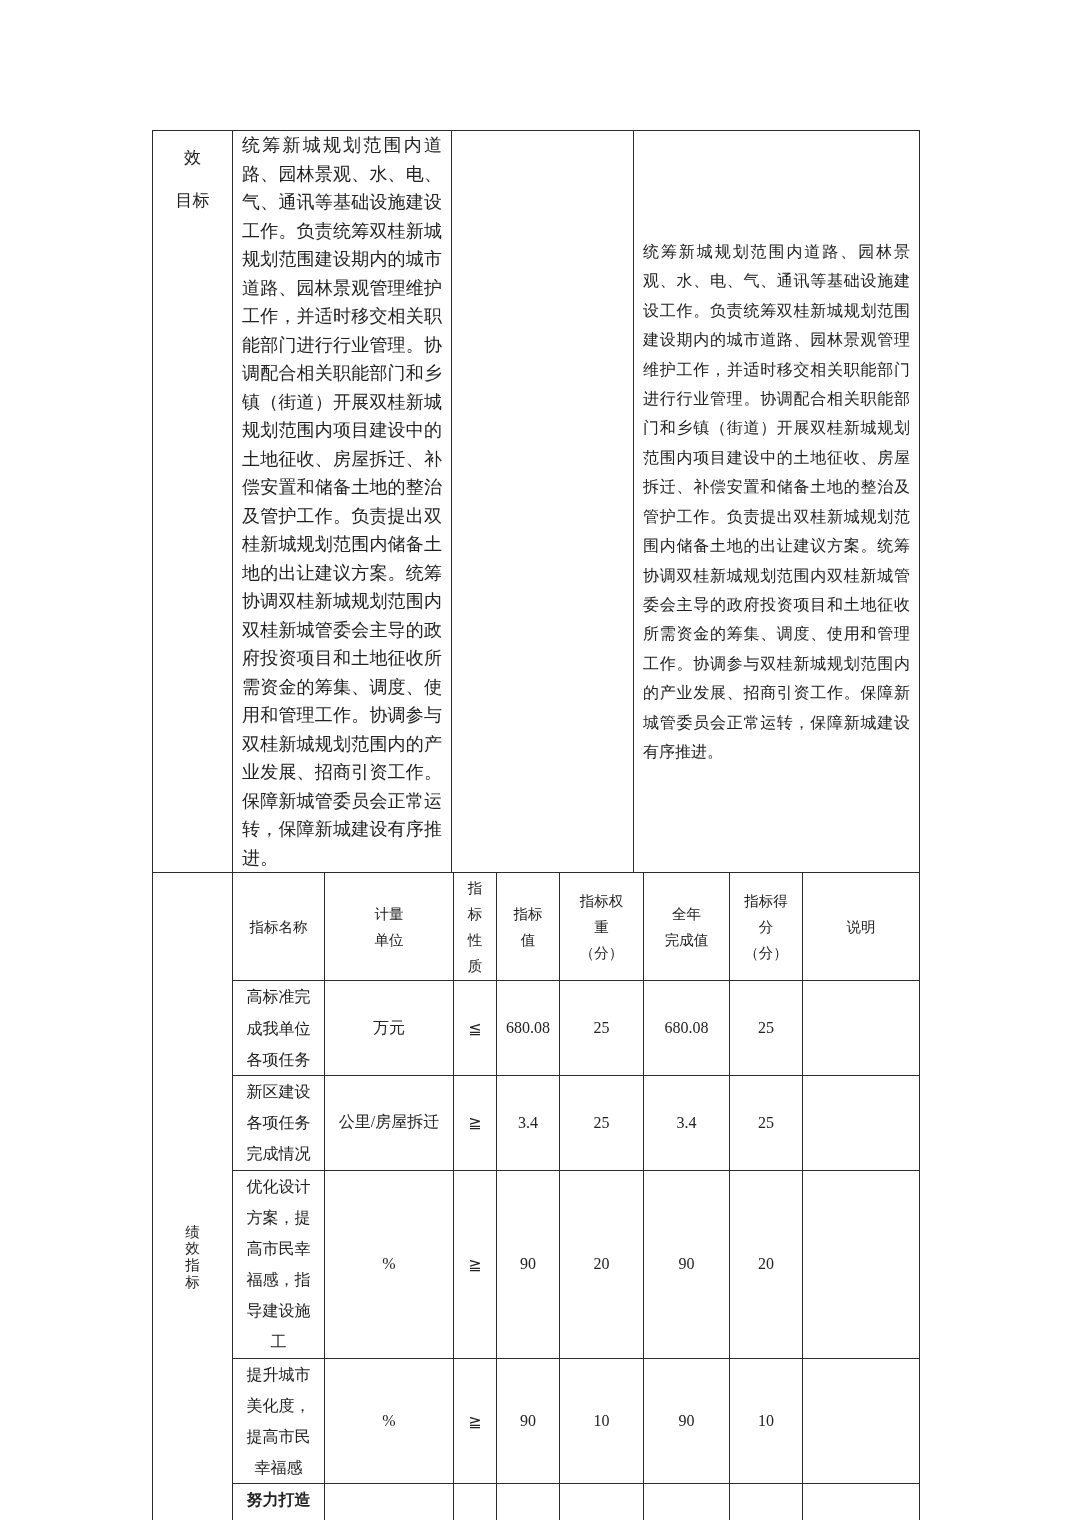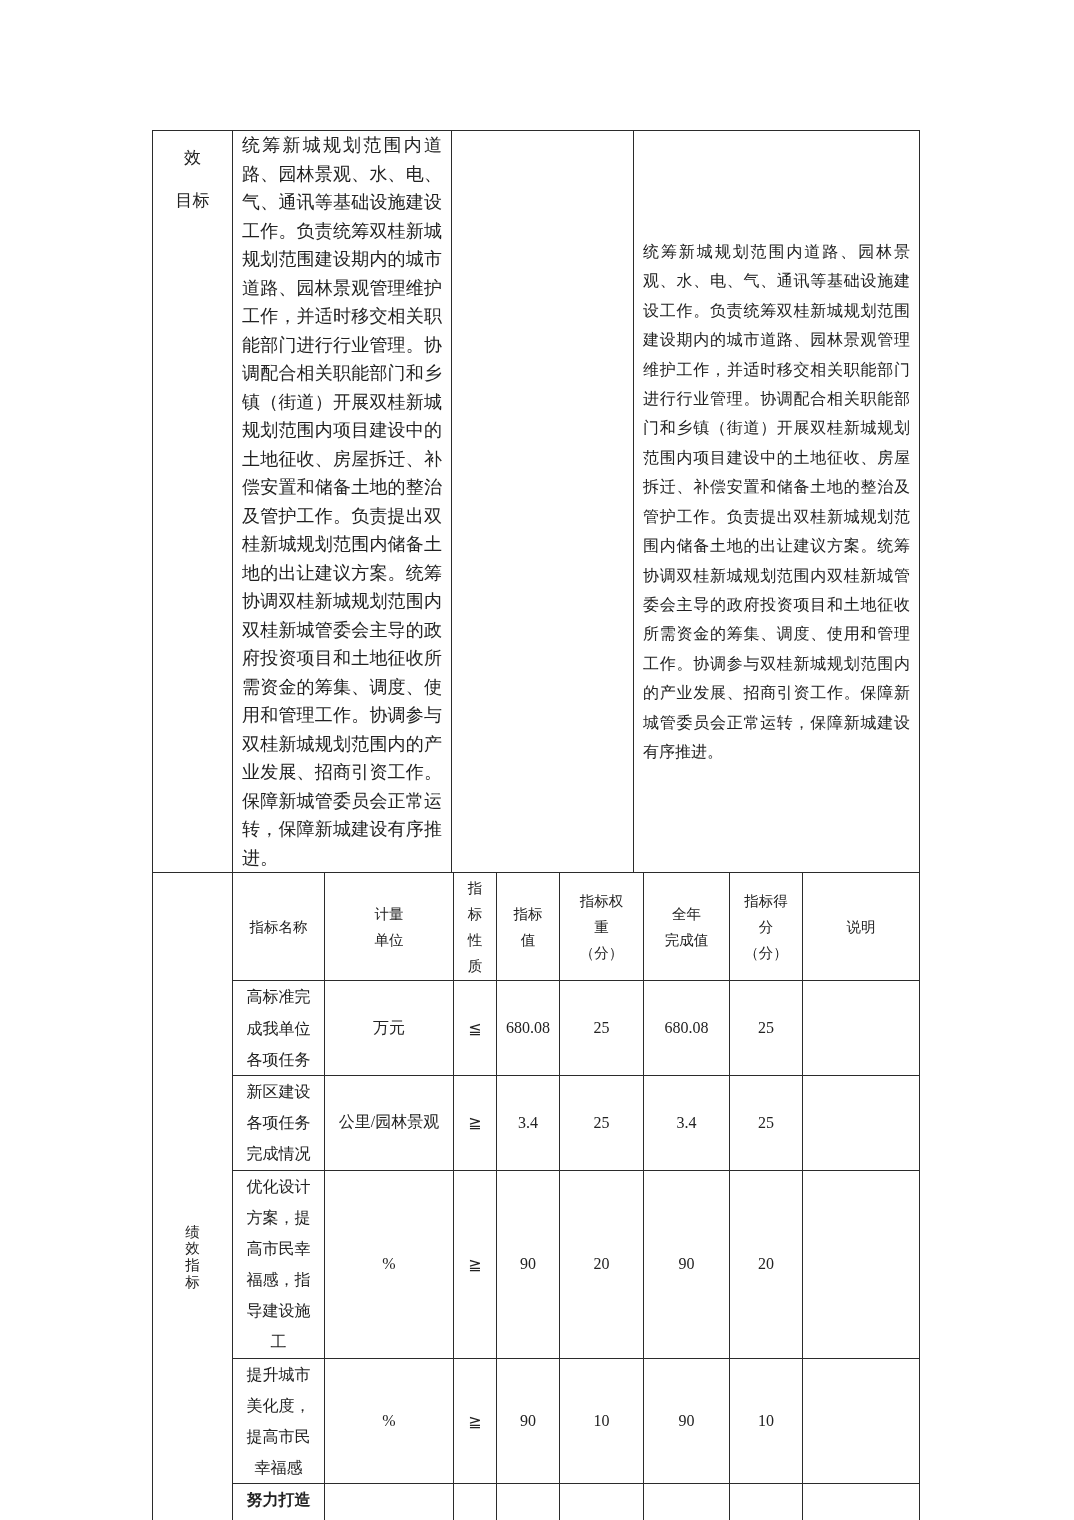--- a/index.html
+++ b/index.html
@@ -116,21 +116,21 @@
         <td>万元</td>
         <td class="nature">≦</td>
         <td class="num">680.08</td>
         <td class="num">25</td>
         <td class="num">680.08</td>
         <td class="num">25</td>
         <td></td>
       </tr>
       <tr class="r2">
         <td class="name-cell">新区建设各项任务完成情况</td>
-        <td>公里/园林景观</td>
+        <td>公里/房屋拆迁</td>
         <td class="nature">≧</td>
         <td class="num">3.4</td>
         <td class="num">25</td>
         <td class="num">3.4</td>
         <td class="num">25</td>
         <td></td>
       </tr>
       <tr class="r3">
         <td class="name-cell">优化设计方案，提高市民幸福感，指导建设施工</td>
         <td>%</td>

